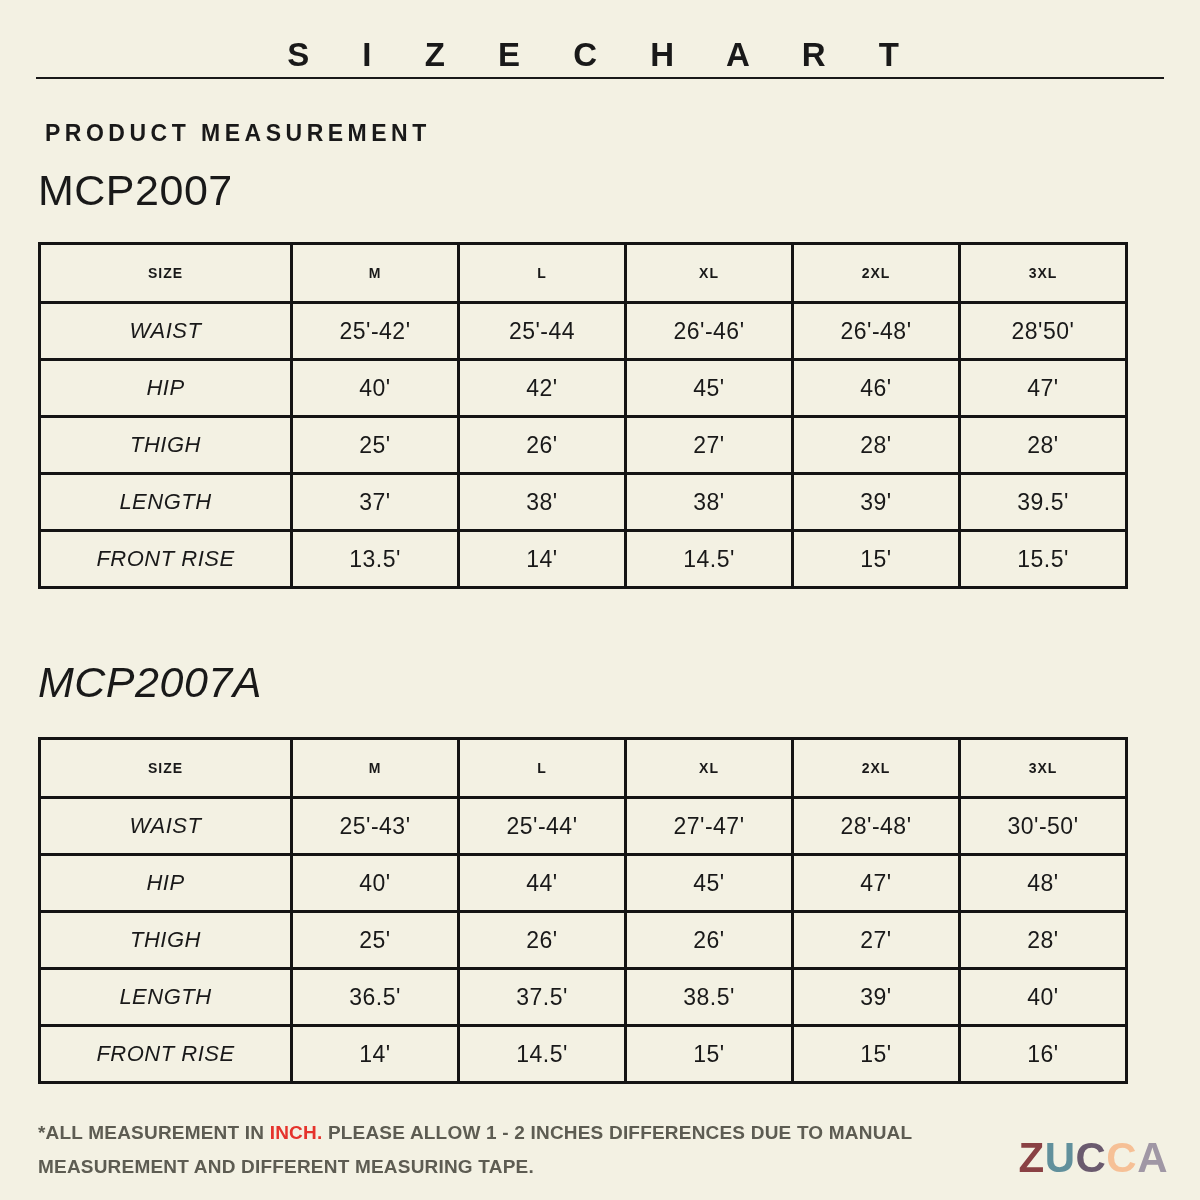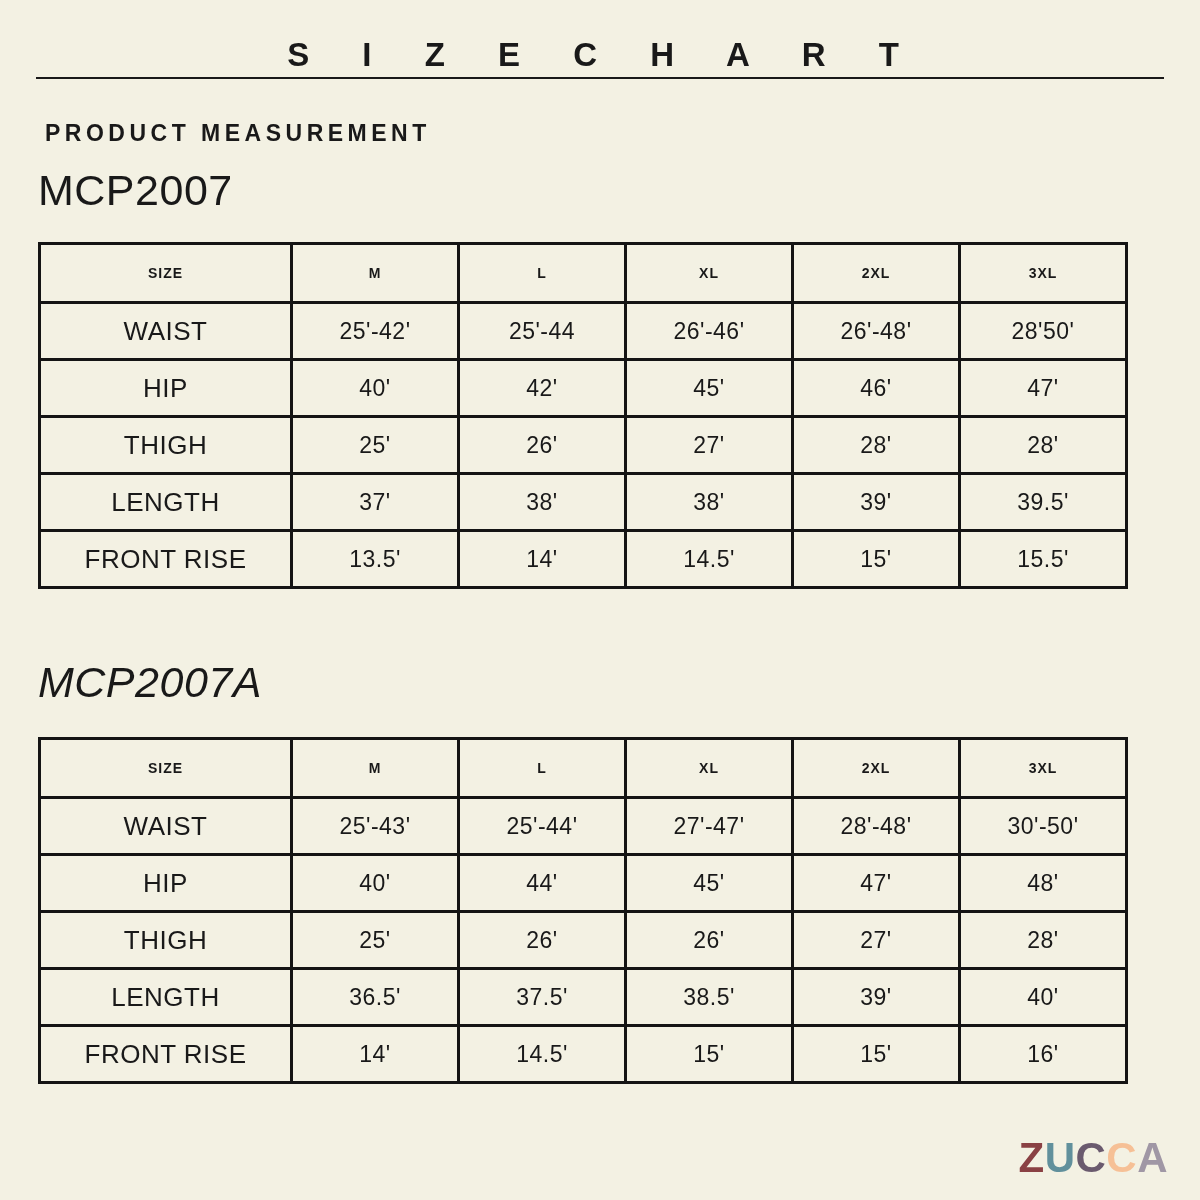--- a/index.html
+++ b/index.html
@@ -57,21 +57,21 @@
     text-align:center;vertical-align:middle;
     padding:0;
   }
   table.size-table col.label-col{width:252px;}
   table.size-table thead th{
     height:59px;
     font-size:14px;font-weight:700;letter-spacing:1px;
   }
   table.size-table tbody tr{height:57px;}
   table.size-table tbody th.row-label{
-    font-size:26px;font-weight:400;letter-spacing:0.5px;
+    font-size:22px;font-weight:400;letter-spacing:0.5px;font-style:italic;
   }
   table.size-table tbody td{
     font-size:23px;font-weight:400;letter-spacing:0.5px;
   }
 
   .footer-note{
     position:absolute;left:38px;top:1116px;width:860px;
     font-size:19px;font-weight:700;line-height:34px;
     color:var(--footer-text);
     letter-spacing:0.2px;
@@ -218,16 +218,20 @@
           <th class="row-label">FRONT RISE</th>
           <td>14'</td>
           <td>14.5'</td>
           <td>15'</td>
           <td>15'</td>
           <td>16'</td>
         </tr>
       </tbody>
     </table>
 
+  <div class="footer-note">
+    <div class="footer-line"><span>*ALL MEASUREMENT IN </span><span class="hl">INCH.</span><span> PLEASE ALLOW 1 - 2 INCHES DIFFERENCES DUE TO MANUAL</span></div>
+    <div class="footer-line">MEASUREMENT AND DIFFERENT MEASURING TAPE.</div>
+  </div>
 
   <div class="logo"><span style="color: rgb(138, 65, 68);">Z</span><span style="color: rgb(97, 144, 156);">U</span><span style="color: rgb(106, 90, 110);">C</span><span style="color: rgb(246, 192, 150);">C</span><span style="color: rgb(160, 151, 165);">A</span></div>
 
 </div>
 
 </body></html>

